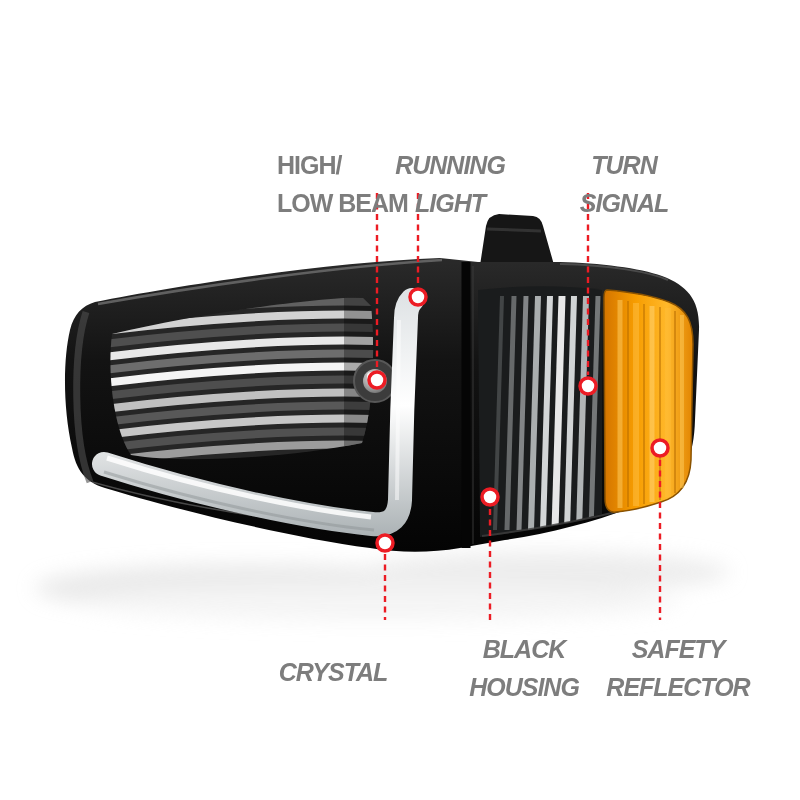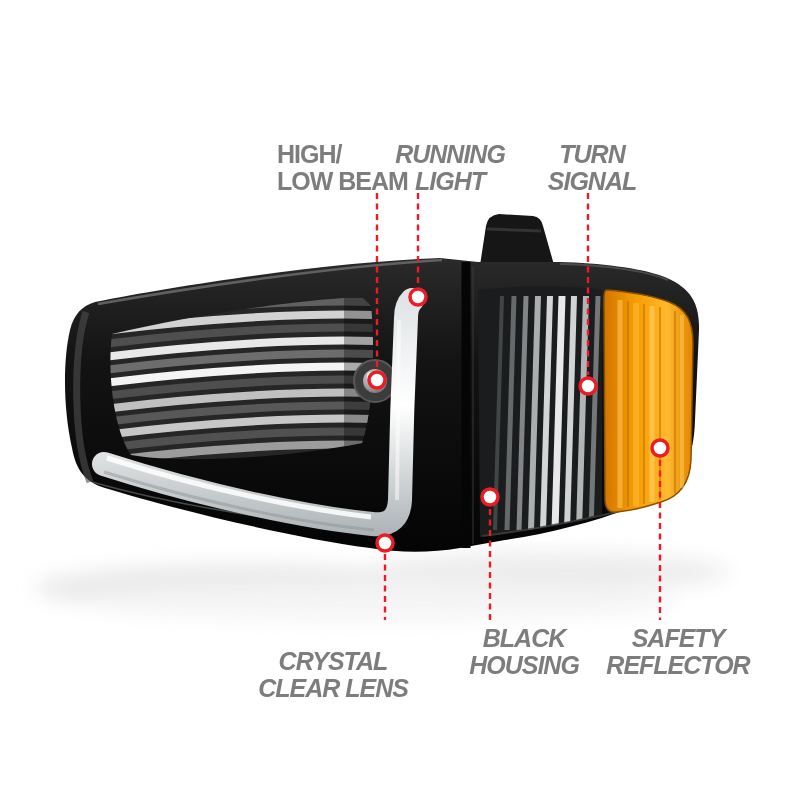--- a/index.html
+++ b/index.html
@@ -14,21 +14,21 @@
   .callout{
     position:absolute;
     font-weight:700;
     font-size:25px;
     line-height:1.07;
     letter-spacing:-1px;
     color:#7d7d7d;
     white-space:nowrap;
     text-transform:uppercase;
   }
-  .callout .cl{display:block;}
+  .callout .cl{display:block;margin-top:11px;}
   .c-left{text-align:left;}
   .c-center{text-align:center;transform:translateX(-50%);font-style:italic;}
 </style>
 </head>
 <body>
 
 <div class="stage">
 
   <svg class="art" width="800" height="800" viewBox="0 0 800 800" role="img">
     <defs>
@@ -166,28 +166,27 @@
   <div class="callout c-left" style="left:277px; top:141px;">
     <span class="cl">HIGH/</span>
     <span class="cl">LOW BEAM</span>
   </div>
 
   <div class="callout c-center" style="left:450px; top:141px;">
     <span class="cl">RUNNING</span>
     <span class="cl">LIGHT</span>
   </div>
 
-  <div class="callout c-center" style="left:592px; top:141px;">
+  <div class="callout c-center" style="left:624px; top:141px;">
     <span class="cl">TURN</span>
     <span class="cl">SIGNAL</span>
   </div>
 
   <div class="callout c-center" style="left:333px; top:648px;">
     <span class="cl">CRYSTAL</span>
-    <span class="cl">CLEAR LENS</span>
   </div>
 
   <div class="callout c-center" style="left:524px; top:625px;">
     <span class="cl">BLACK</span>
     <span class="cl">HOUSING</span>
   </div>
 
   <div class="callout c-center" style="left:678px; top:625px;">
     <span class="cl">SAFETY</span>
     <span class="cl">REFLECTOR</span>

